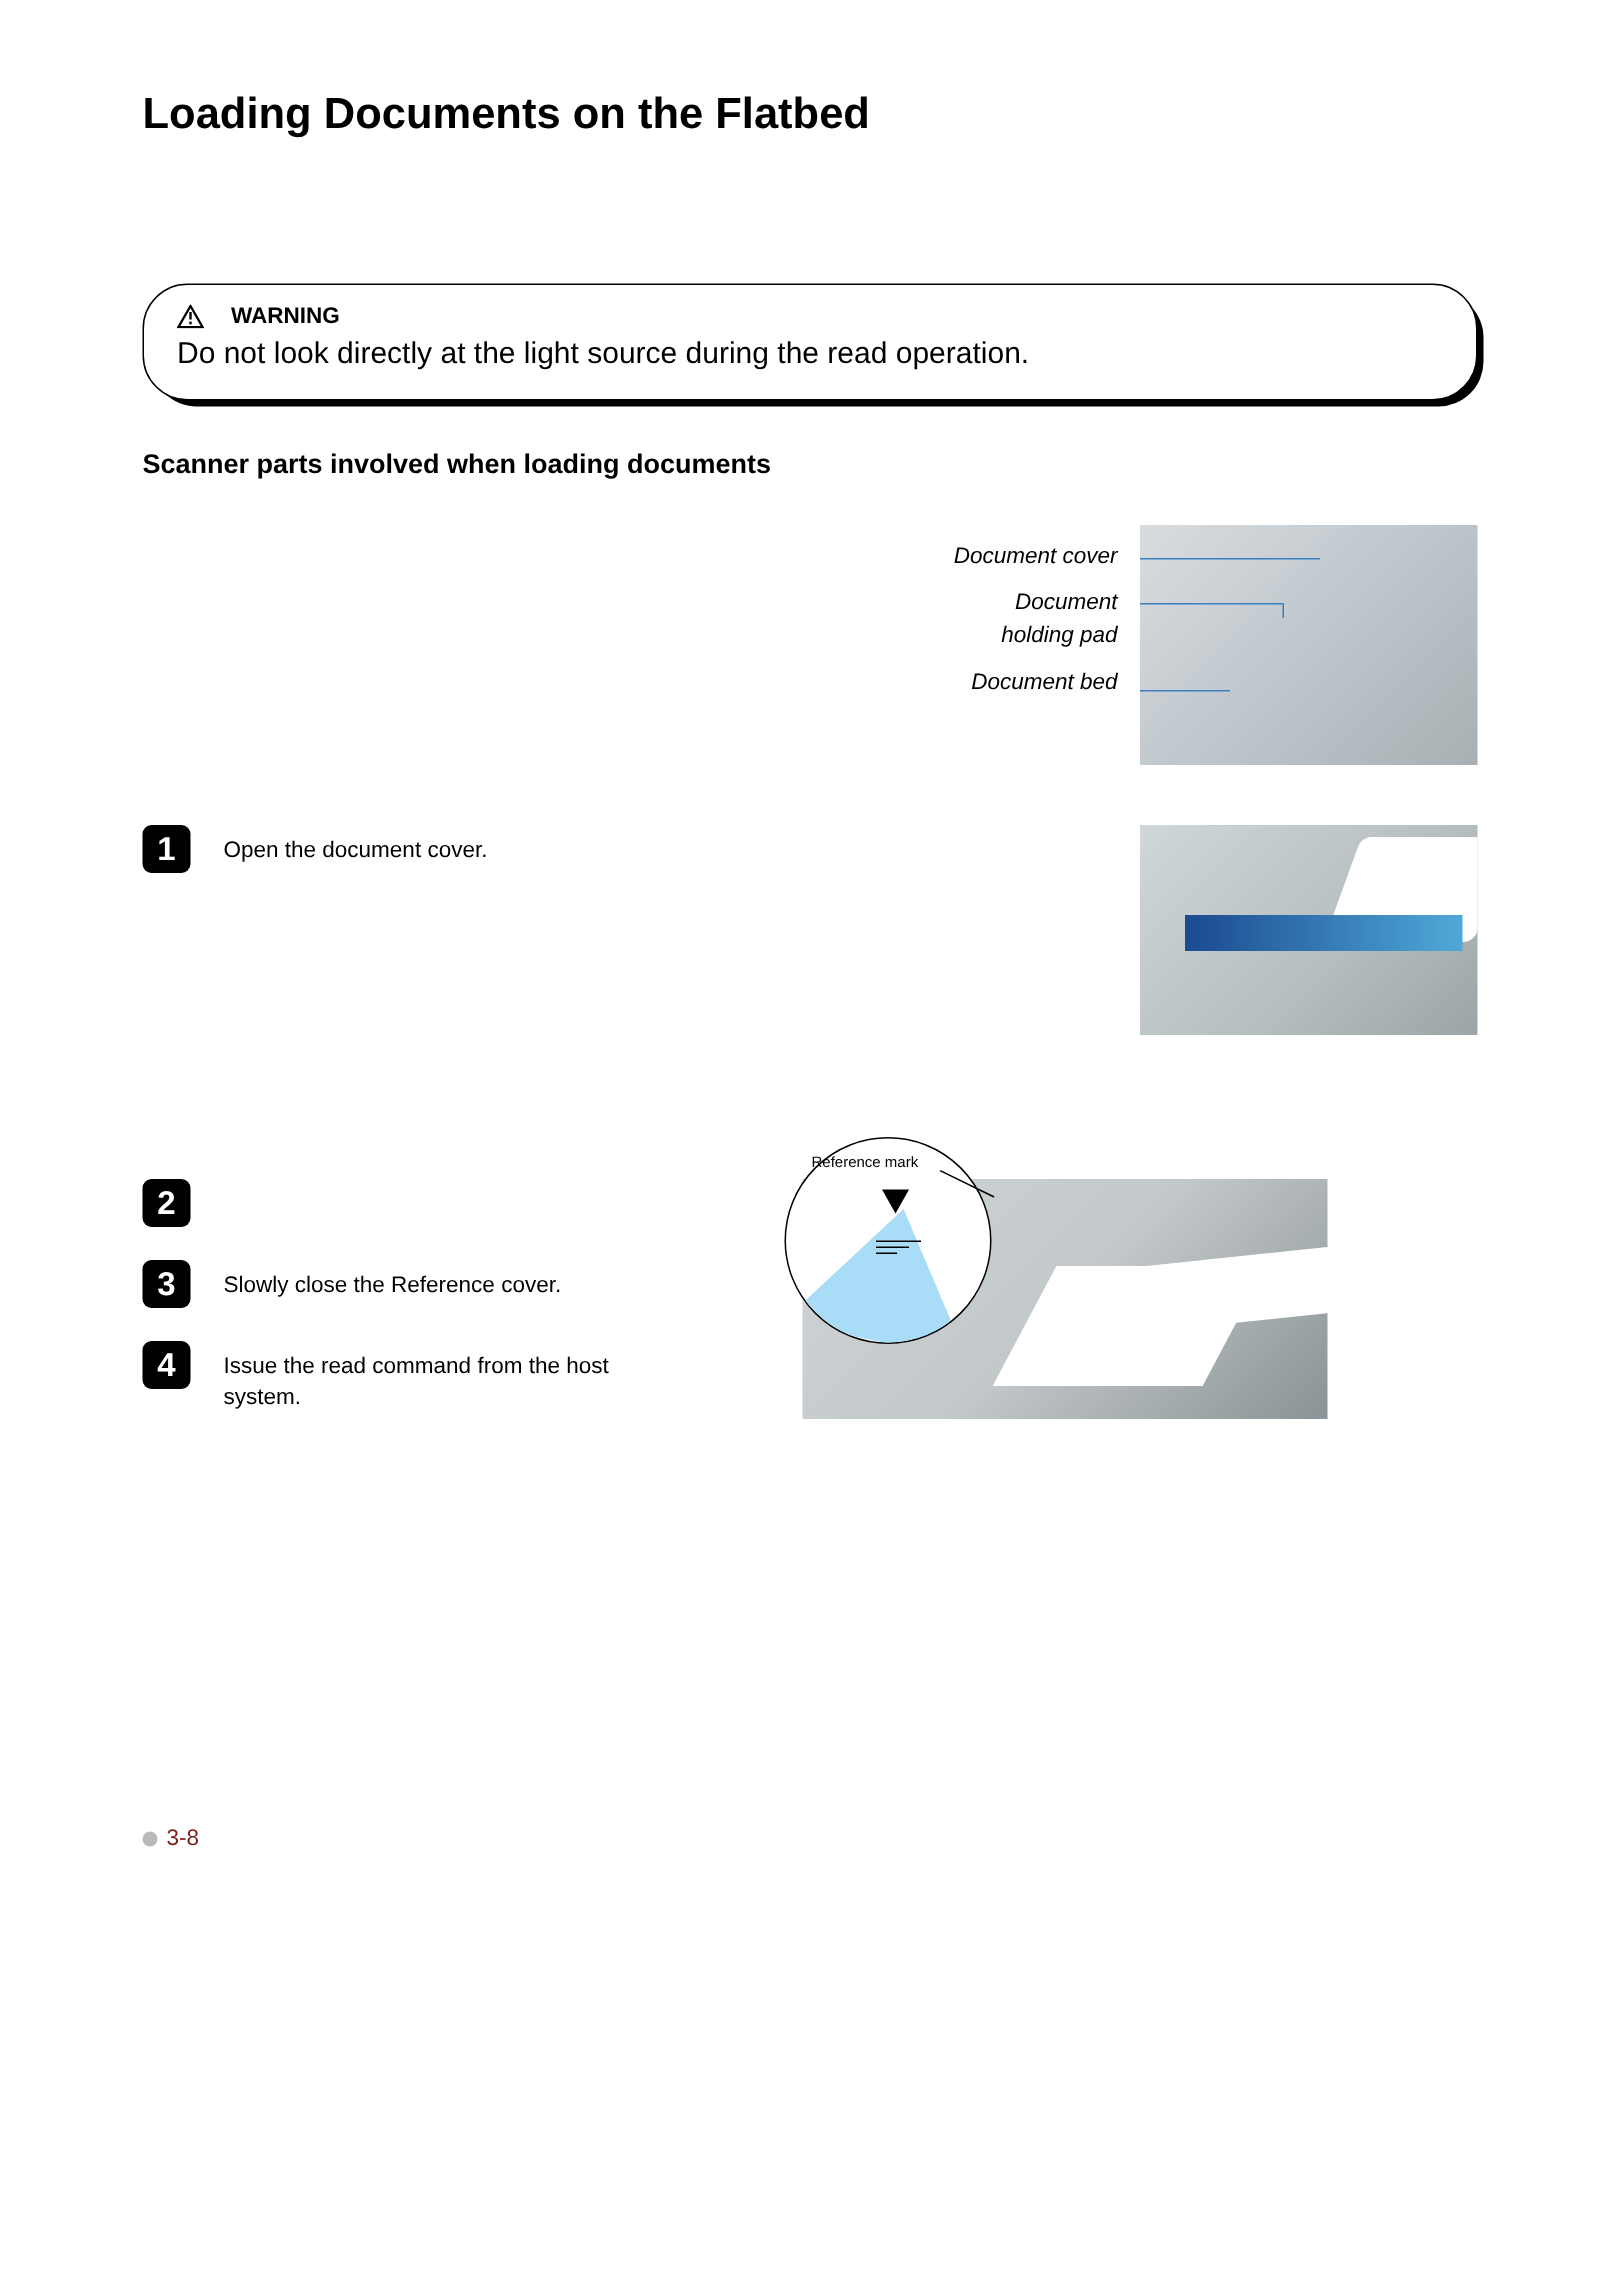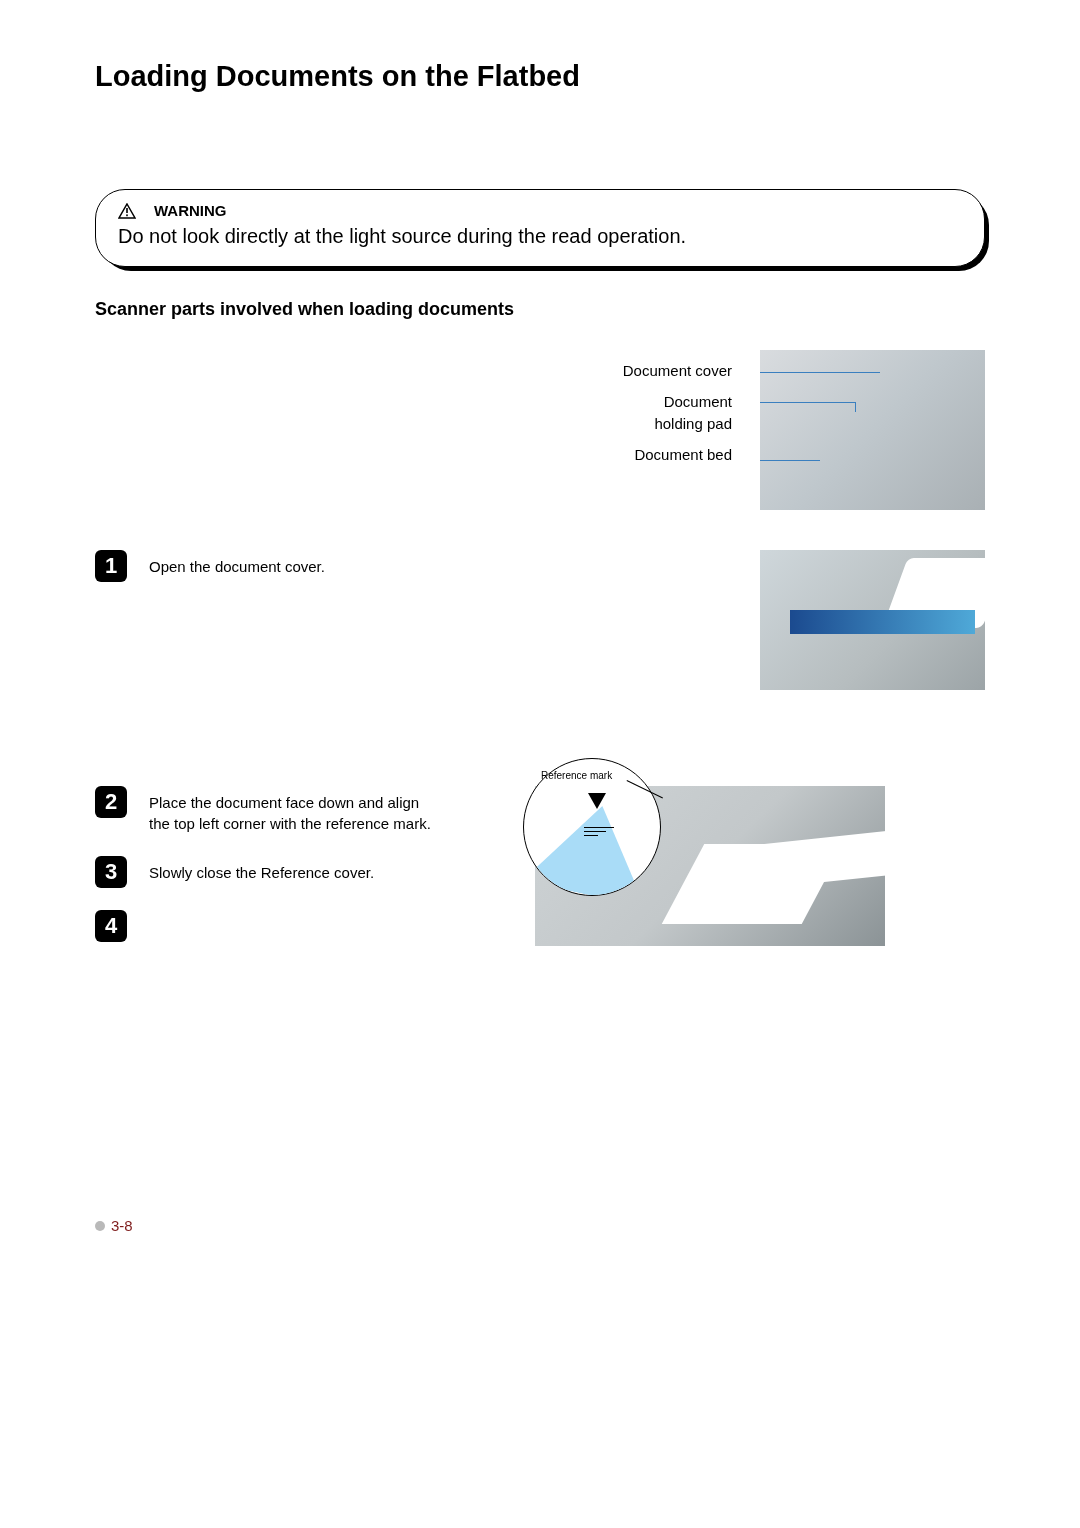--- a/index.html
+++ b/index.html
@@ -46,22 +46,23 @@
     font-size: 18px;
     font-weight: bold;
     margin-top: 32px;
     margin-bottom: 30px;
   }
 
   .parts-row {
     display: flex;
     align-items: flex-start;
     justify-content: flex-end;
-    gap: 28px;
+    gap: 15px;
     margin-bottom: 40px;
+    font-style: italic;
   }
   .parts-labels {
     text-align: right;
     font-size: 15px;
     line-height: 1.5;
     padding-top: 10px;
   }
   .parts-labels .blk { margin-bottom: 8px; }
   .parts-img {
     width: 225px;
@@ -284,28 +285,28 @@
       <div class="hand"></div>
     </div>
   </div>
 
   <div style="height:56px"></div>
 
   <div class="lower-block">
     <div class="lower-steps">
       <div class="step step-tight">
         <div class="step-badge">2</div>
-        <div class="step-text">Place the document face down and align the top left corner with the reference mark.</div>
       </div>
       <div class="step step-tight">
         <div class="step-badge">3</div>
         <div class="step-text">Slowly close the Reference cover.</div>
       </div>
       <div class="step step-tight">
         <div class="step-badge">4</div>
+        <div class="step-text">Issue the read command from the host system.</div>
       </div>
     </div>
 
     <div class="ref-figure">
       <div class="ref-glass"></div>
       <div class="ref-hand"></div>
       <div class="ref-circle">
         <div class="wedge"></div>
         <div class="arrow"></div>
         <div class="lines">

